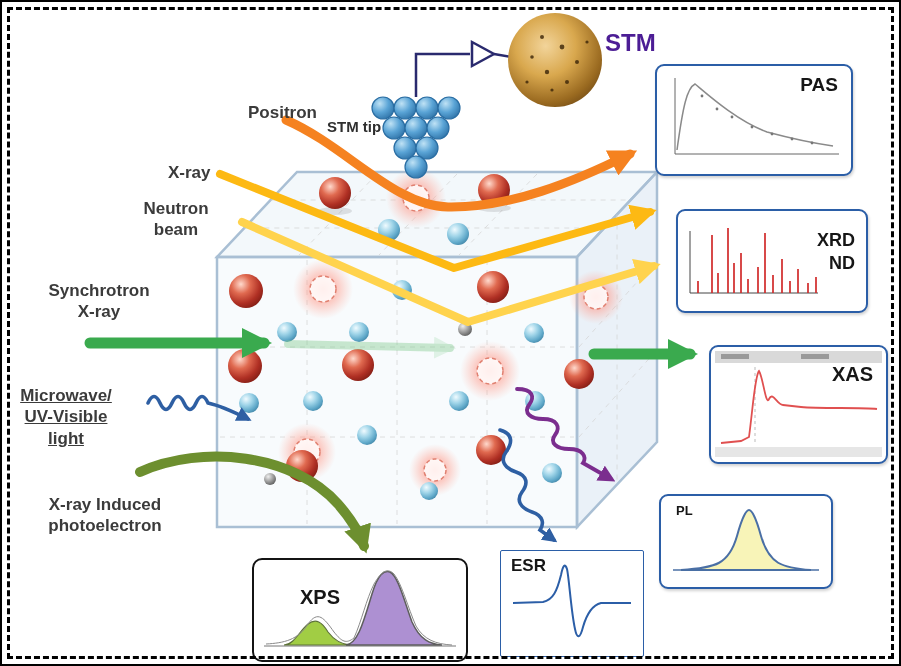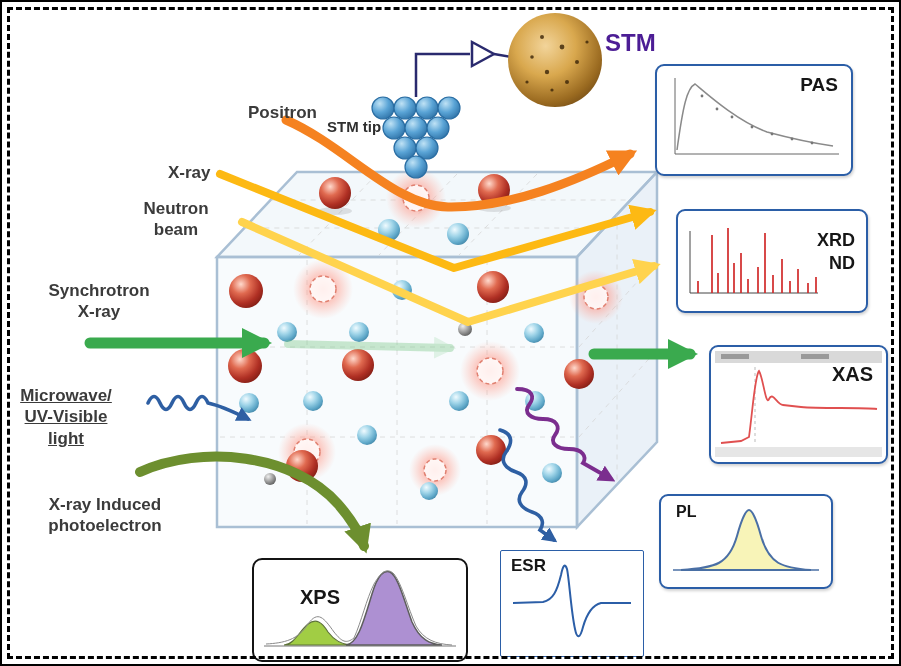--- a/index.html
+++ b/index.html
@@ -13,21 +13,21 @@
   .panel{position:absolute;z-index:10;background:#fff;border:2px solid #2b5ea7;border-radius:9px;box-shadow:1px 2px 3px rgba(0,0,0,.18);}
   .panel .plot{position:absolute;left:0;top:0;width:100%;height:100%;}
   .plabel{position:absolute;font-weight:700;color:#161616;z-index:2;}
   .panel-pas{left:653px;top:62px;width:194px;height:108px;}
   .panel-pas .plabel{right:13px;top:8px;font-size:19px;}
   .panel-xrd{left:674px;top:207px;width:188px;height:100px;}
   .panel-xrd .plabel{right:11px;top:18px;font-size:18px;text-align:right;line-height:1.3;}
   .panel-xas{left:707px;top:343px;width:175px;height:115px;}
   .panel-xas .plabel{right:13px;top:16px;font-size:20px;margin-left:32px;}
   .panel-pl{left:657px;top:492px;width:170px;height:91px;}
-  .panel-pl .plabel{left:15px;top:7px;font-size:16px;}
+  .panel-pl .plabel{left:15px;top:7px;font-size:13px;}
   .panel-esr{left:498px;top:548px;width:142px;height:105px;border-width:1.5px;border-radius:2px;box-shadow:none;}
   .panel-esr .plabel{left:10px;top:5px;font-size:17px;}
   .panel-xps{left:250px;top:556px;width:212px;height:100px;border:2.5px solid #141414;border-radius:10px;box-shadow:none;}
   .panel-xps .plabel{left:46px;top:26px;font-size:20px;}
 </style>
 </head>
 <body>
 
 <div class="frame">
   <div class="dashed"></div>

